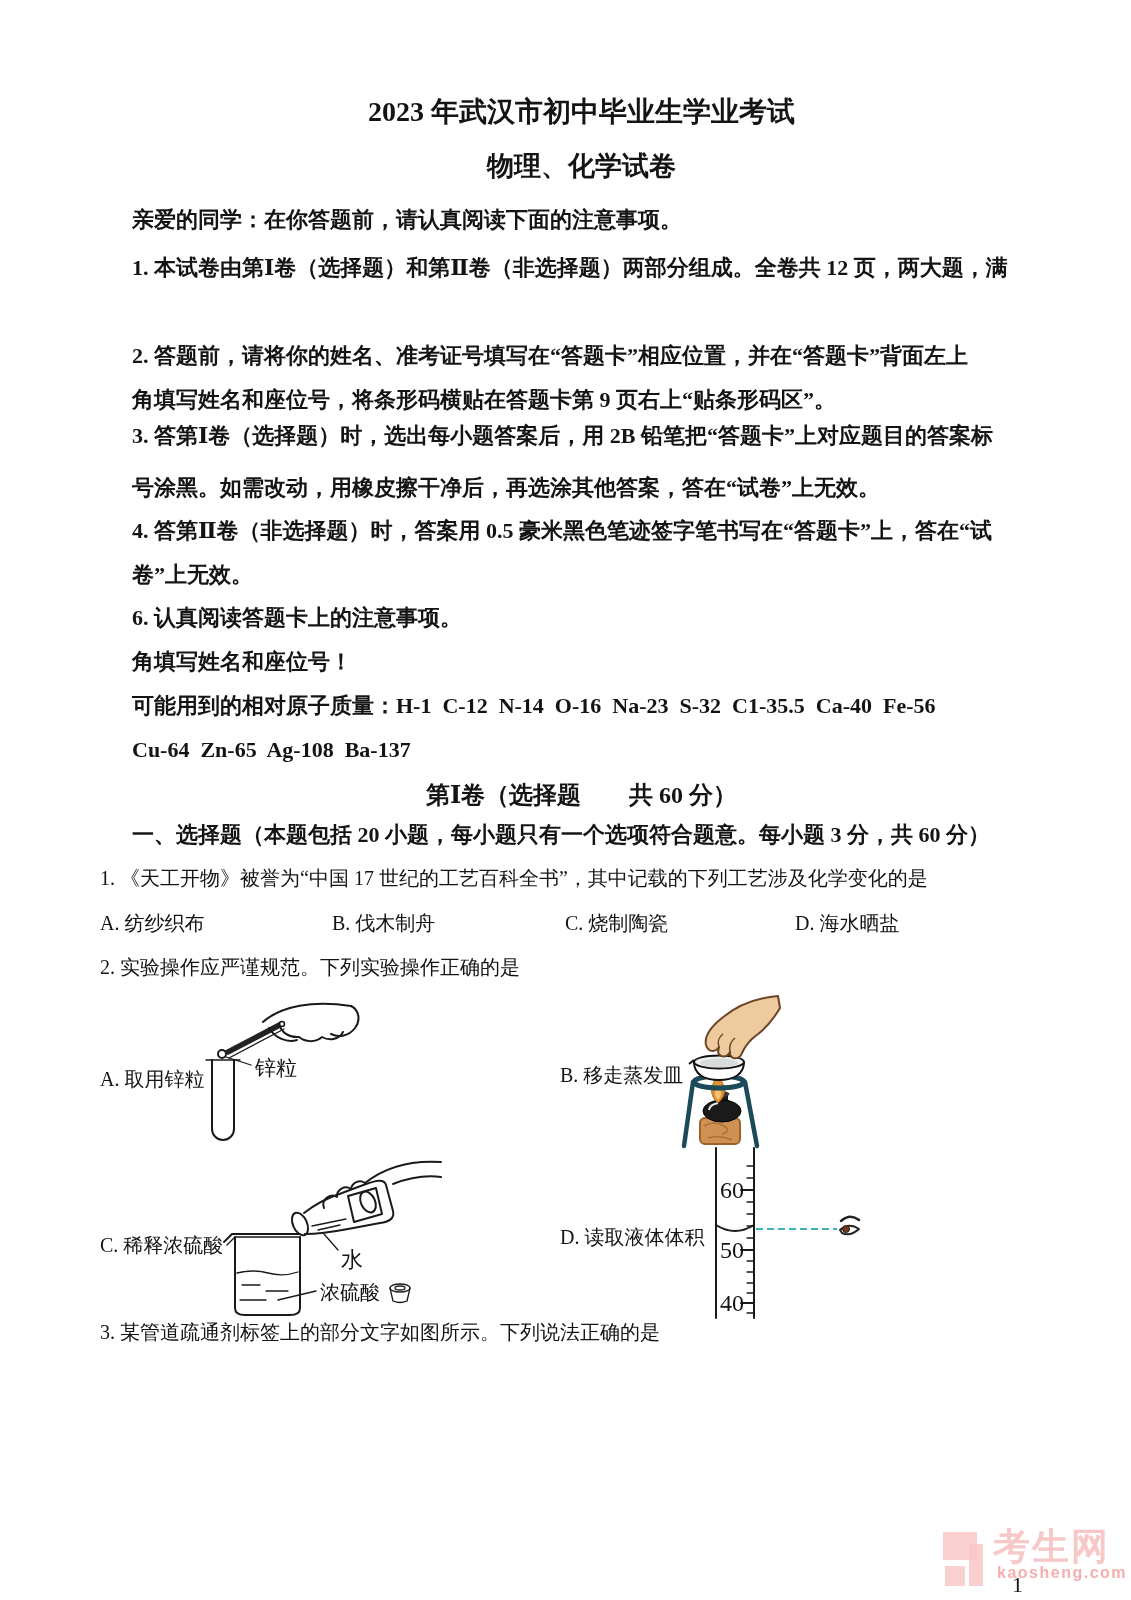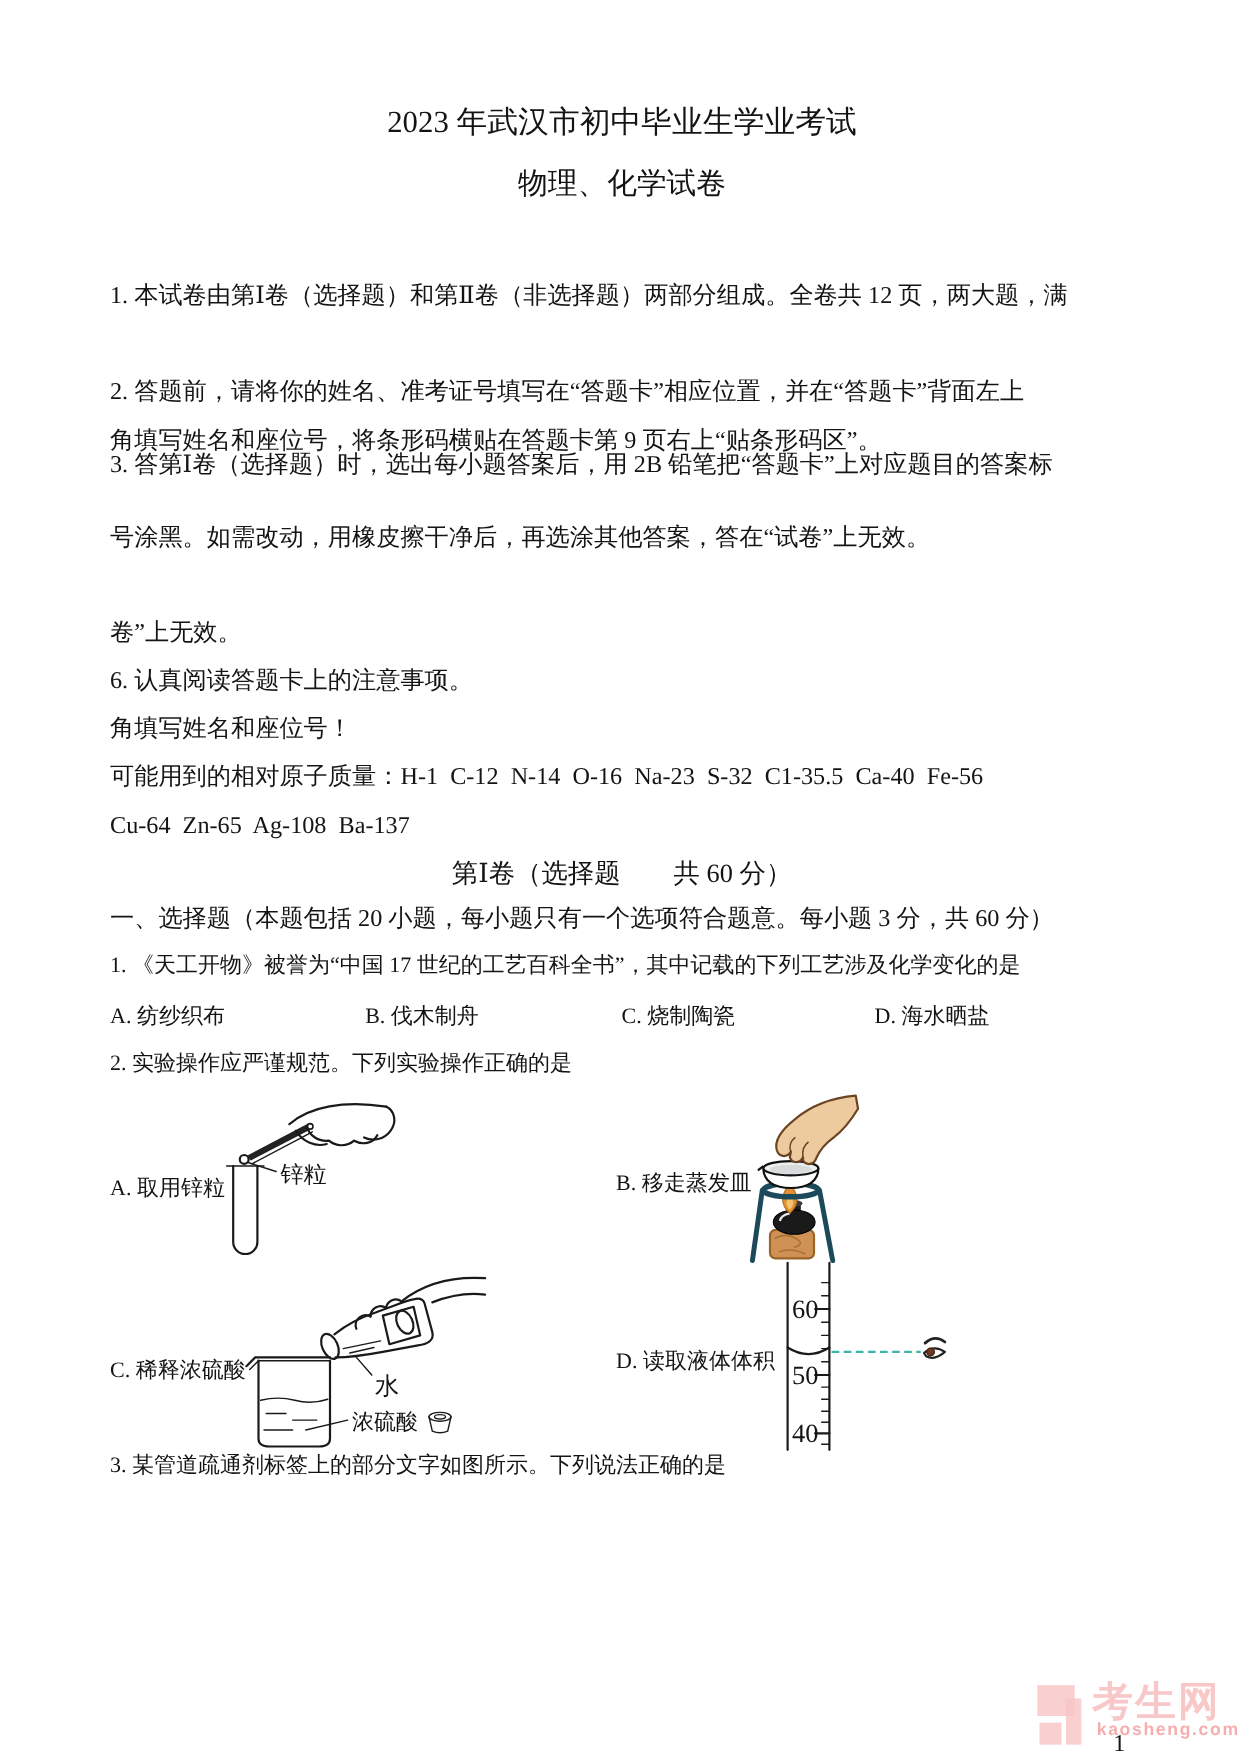--- a/index.html
+++ b/index.html
@@ -2,21 +2,21 @@
 <html><head>
 <meta charset="utf-8">
 <style>
   html,body { margin:0; padding:0; background:#e9e9e9; }
   .page {
     position:relative; width:1131px; height:1600px; margin:0 auto;
     background:#ffffff; overflow:hidden;
     font-family:"Liberation Serif","DejaVu Serif",serif; color:#141414;
   }
   .abs { position:absolute; white-space:pre; line-height:1.25; }
-  .b   { font-weight:normal; }
+  .b   { font-weight:bold;margin-left:32px; }
   .center { left:0; right:0; text-align:center; }
   .title    { top:94px;  font-size:28px; }
   .subtitle { top:150px; font-size:27px; }
   .greet    { left:100px; top:206px; font-size:22px; }
   .notice   { left:100px; font-size:22px; }
   .masses   { left:100px; font-size:22px; }
   .part-heading { top:780px; font-size:24px; }
   .sec-title{ left:100px; top:821px; font-size:22px; }
   .qtext    { left:100px; font-size:20px; }
   .opt      { position:absolute; font-size:20px; white-space:pre; }
@@ -35,26 +35,28 @@
   .pagenum { position:absolute; left:1012px; top:1572px; font-size:22px; }
 </style>
 </head>
 <body>
 
 <div class="page">
 
   <div class="abs center b title">2023 年武汉市初中毕业生学业考试</div>
   <div class="abs center b subtitle">物理、化学试卷</div>
 
+  <div class="abs b greet">亲爱的同学：在你答题前，请认真阅读下面的注意事项。</div>
 
   <div class="abs b notice" style="top:254px">1. 本试卷由第Ⅰ卷（选择题）和第Ⅱ卷（非选择题）两部分组成。全卷共 12 页，两大题，满</div>
   <div class="abs b notice" style="top:342px">2. 答题前，请将你的姓名、准考证号填写在“答题卡”相应位置，并在“答题卡”背面左上</div>
   <div class="abs b notice" style="top:386px">角填写姓名和座位号，将条形码横贴在答题卡第 9 页右上“贴条形码区”。</div>
-  <div class="abs b notice" style="top:408px">3. 答第Ⅰ卷（选择题）时，选出每小题答案后，用 2B 铅笔把“答题卡”上对应题目的答案标</div>
+  <div class="abs b notice" style="top:422px">3. 答第Ⅰ卷（选择题）时，选出每小题答案后，用 2B 铅笔把“答题卡”上对应题目的答案标</div>
   <div class="abs b notice" style="top:474px">号涂黑。如需改动，用橡皮擦干净后，再选涂其他答案，答在“试卷”上无效。</div>
+  <div class="abs b notice" style="top:517px">4. 答第Ⅱ卷（非选择题）时，答案用 0.5 豪米黑色笔迹签字笔书写在“答题卡”上，答在“试</div>
   <div class="abs b notice" style="top:561px">卷”上无效。</div>
   <div class="abs b notice" style="top:604px">6. 认真阅读答题卡上的注意事项。</div>
 
   <div class="abs b notice" style="top:648px">角填写姓名和座位号！</div>
   <div class="abs b masses" style="top:692px">可能用到的相对原子质量：H-1  C-12  N-14  O-16  Na-23  S-32  C1-35.5  Ca-40  Fe-56</div>
   <div class="abs b masses" style="top:736px">Cu-64  Zn-65  Ag-108  Ba-137</div>
 
   <div class="abs center b part-heading">第Ⅰ卷（选择题　　共 60 分）</div>
   <div class="abs b sec-title">一、选择题（本题包括 20 小题，每小题只有一个选项符合题意。每小题 3 分，共 60 分）</div>
 

